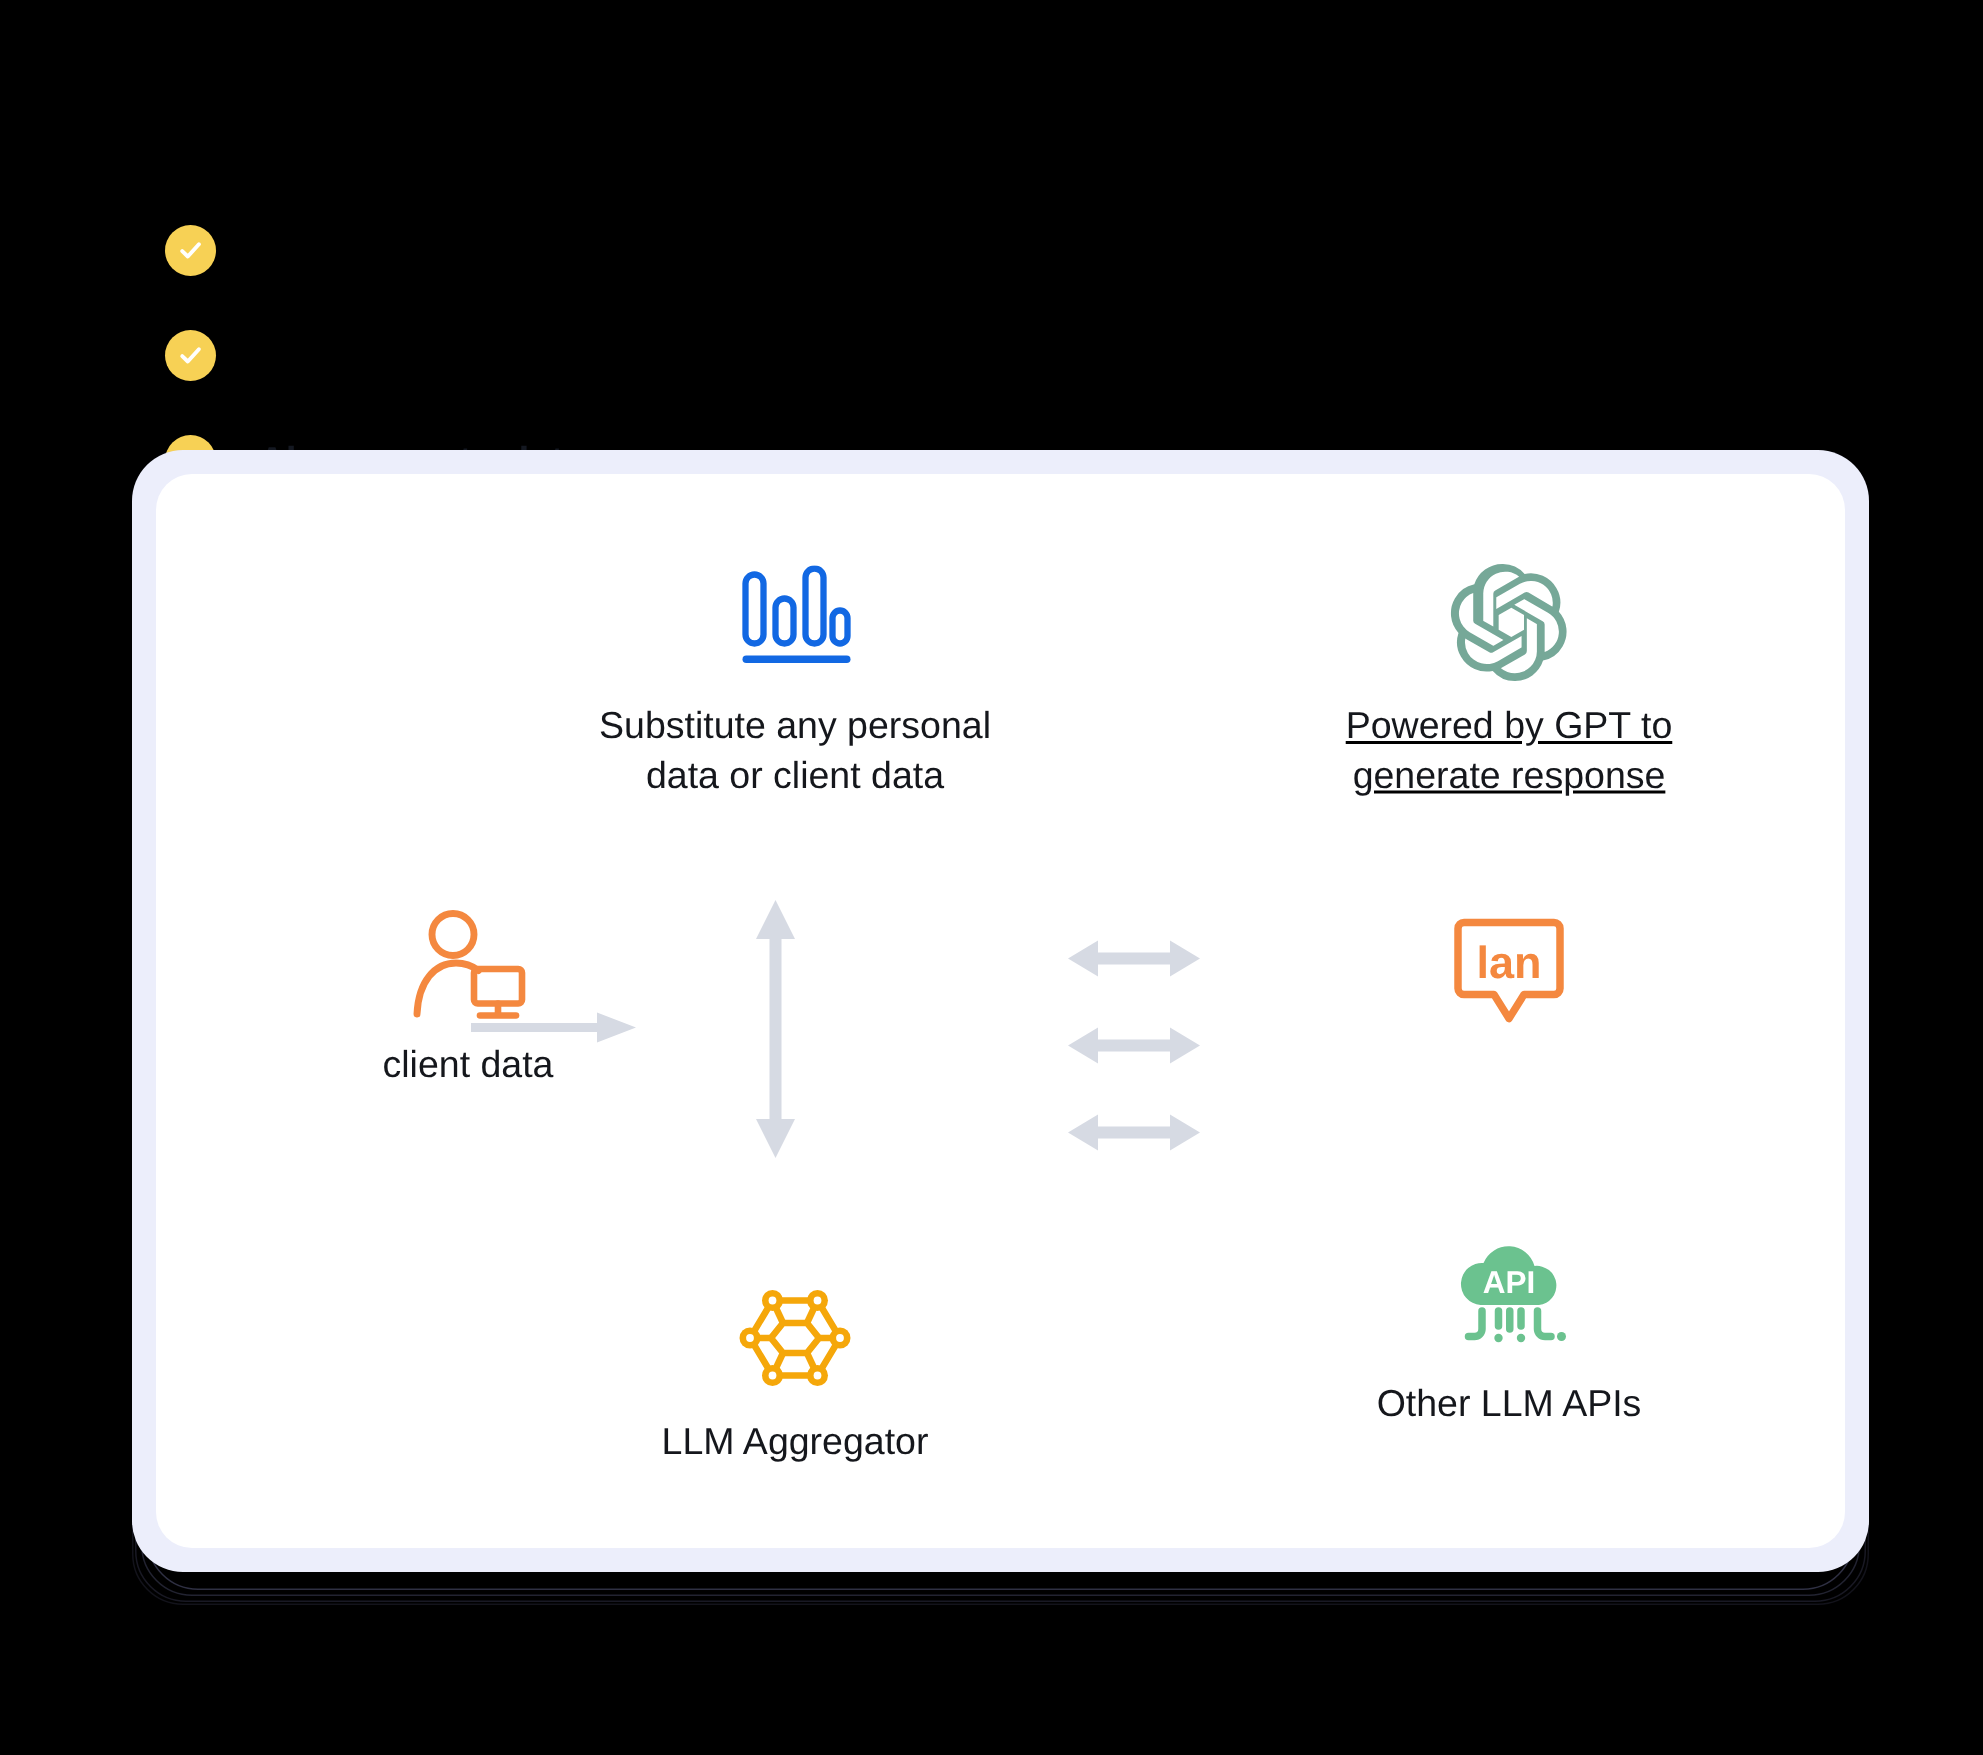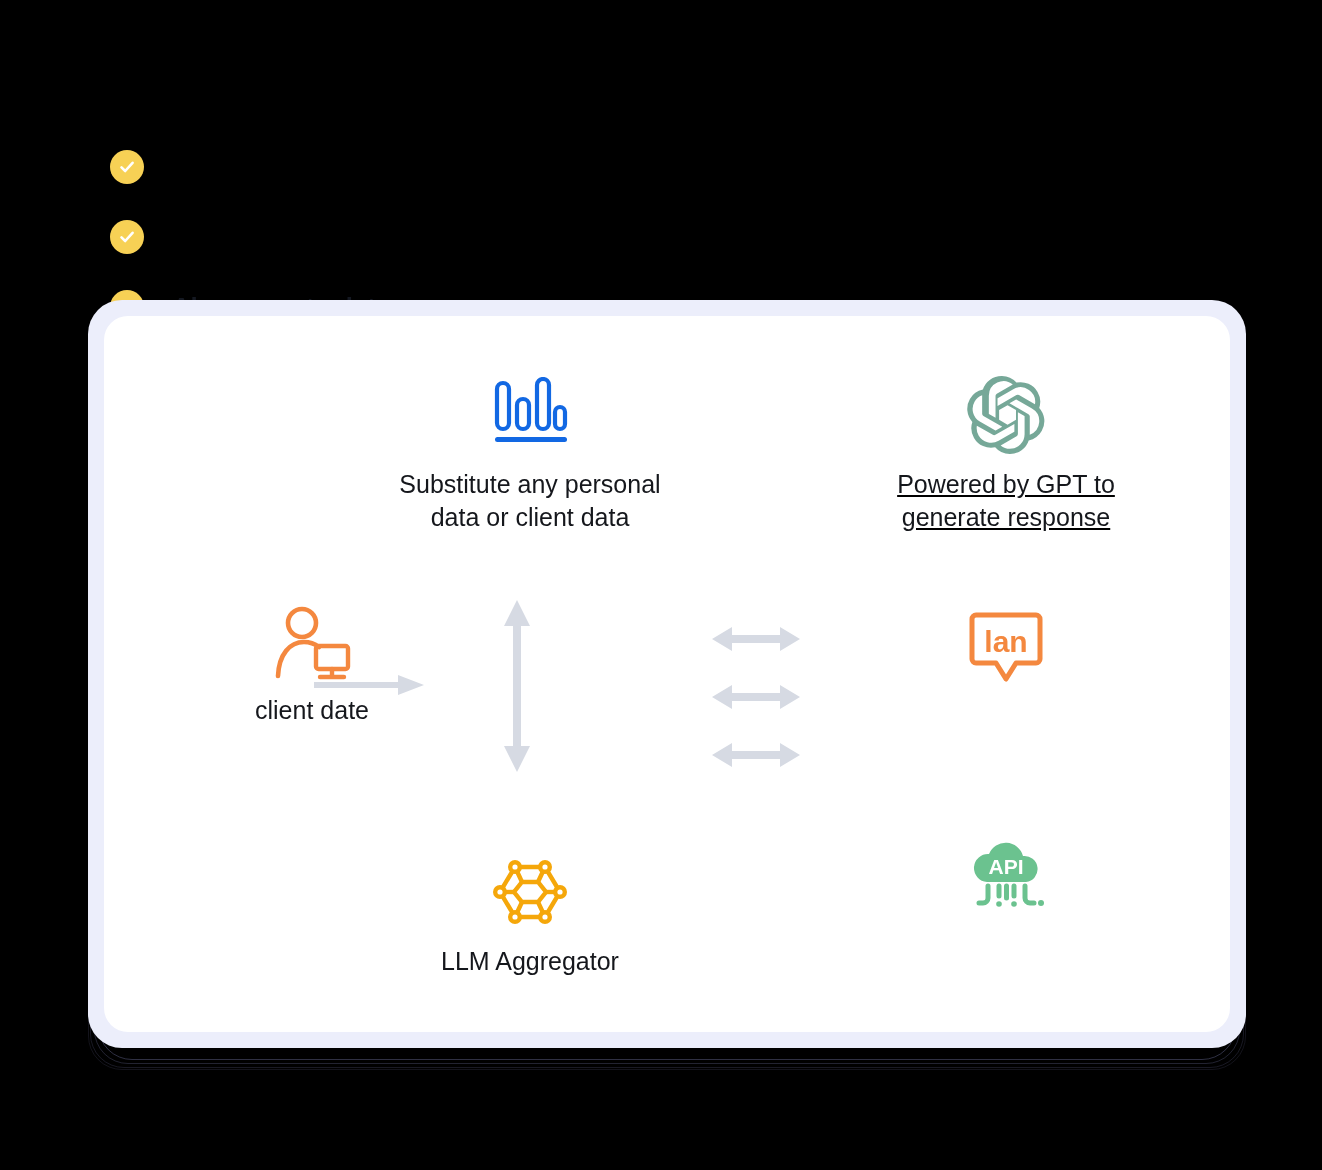--- a/index.html
+++ b/index.html
@@ -117,21 +117,21 @@
     white-space: pre-line;
   }
 
   
   .n-substitute { left: 276px;  top: 56px;  }
   .n-gpt        { left: 752px;  top: 56px; text-decoration: underline;  }
   .n-client     { left: 58px;   top: 290px; }
   .n-client .ico{ height: 78px; }
   .n-lan        { left: 752px;  top: 288px; }
   .n-aggregator { left: 276px;  top: 533px; }
-  .n-apis       { left: 752px;  top: 520px; }
+  .n-apis       { left: 752px;  top: 508px; }
 
   
   .arrow { position: absolute; }
   .a-right    { left: 210px; top: 356px; }
   .a-vertical { left: 396px; top: 284px; }
   .a-h1       { left: 608px; top: 308px; }
   .a-h2       { left: 608px; top: 366px; }
   .a-h3       { left: 608px; top: 424px; }
 
   svg { display: block; }
@@ -247,21 +247,21 @@
                 </g>
                 <g fill="none" stroke="#f4883f" stroke-width="4.4" stroke-linejoin="round">
                   <rect x="46" y="40" width="32" height="23" rx="2.5"></rect>
                 </g>
                 <g stroke="#f4883f" stroke-width="4.4" stroke-linecap="round">
                   <line x1="62" y1="63" x2="62" y2="69"></line>
                   <line x1="50" y1="71" x2="74" y2="71"></line>
                 </g>
               </svg>
             </div>
-            <div class="lbl">client date</div>
+            <div class="lbl">client data</div>
           </div>
 
           <div class="node n-lan">
             <div class="ico">
               <svg width="74" height="76" viewBox="0 0 74 76">
                 <path d="M7 6 H67 A4 4 0 0 1 71 10 V50 A4 4 0 0 1 67 54 H47 L37 70 L27 54 H7 A4 4 0 0 1 3 50 V10 A4 4 0 0 1 7 6 Z" fill="none" stroke="#f4883f" stroke-width="5" stroke-linejoin="round"></path>
                 <text x="37" y="43" text-anchor="middle" font-family="Liberation Sans, sans-serif" font-size="30" font-weight="700" fill="#f4883f">lan</text>
               </svg>
             </div>
           </div>
@@ -315,20 +315,21 @@
                   <line x1="43.5" y1="46" x2="43.5" y2="58"></line>
                   <line x1="51" y1="46" x2="51" y2="56"></line>
                 </g>
                 <g fill="#6bc28f">
                   <circle cx="36" cy="64" r="2.8"></circle>
                   <circle cx="51" cy="64" r="2.8"></circle>
                   <circle cx="78" cy="63" r="3"></circle>
                 </g>
               </svg>
             </div>
+            <div class="lbl">Other LLM APIs</div>
           </div>
 
         </div>
       </div>
     </div>
   </div>
 
 </div>
 
 </body></html>

